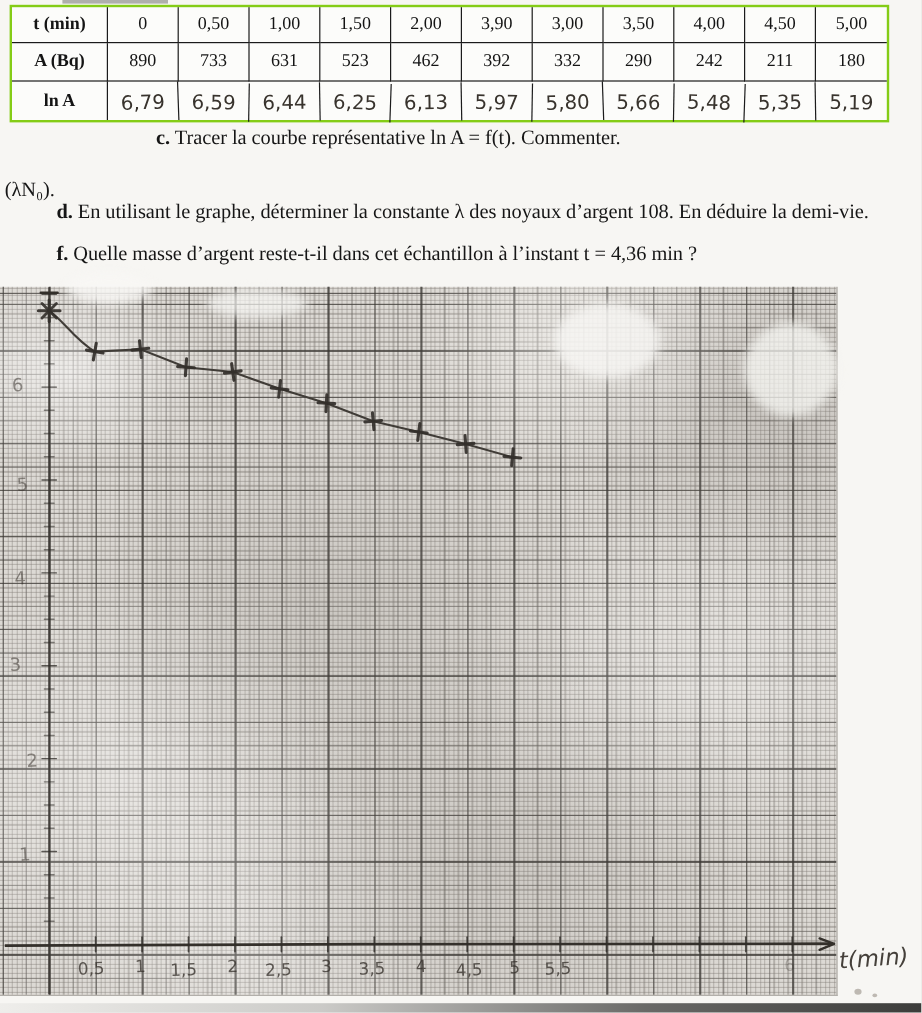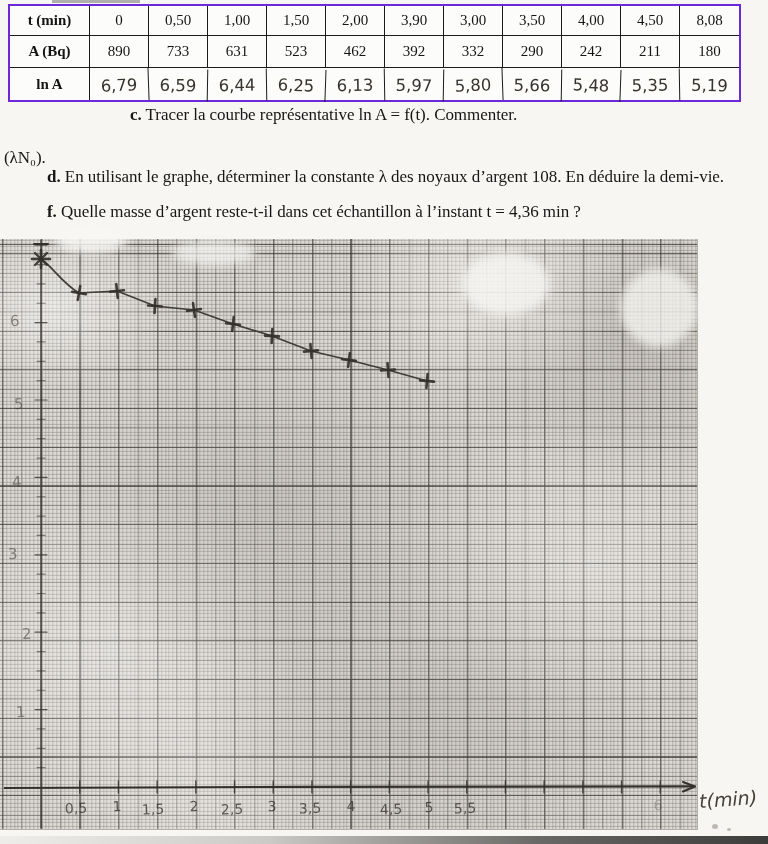--- a/index.html
+++ b/index.html
@@ -3,21 +3,21 @@
 <meta charset="utf-8">
 <style>
   html,body{margin:0;padding:0;background:#e9e8e5;}
   #page{position:relative;width:768px;height:844px;background:#f7f6f3;overflow:hidden;
         font-family:"Liberation Serif",serif;}
 
   
   #data-table{position:absolute;left:8px;top:4px;display:grid;
               grid-template-columns:80px repeat(11,59px);
               grid-template-rows:30px 32px 32px;
-              border:2px solid #6d28d9;background:#fcfcfa;}
+              border:2px solid #84cc16;background:#fcfcfa;}
   .cell{border-right:1.5px solid #1b1b1b;border-bottom:1.5px solid #1b1b1b;
         display:flex;align-items:center;justify-content:center;
         font-size:15px;color:#141414;}
   .cell.lastcol{border-right:none}
   .cell.lastrow{border-bottom:none}
   .cell.hdr{font-weight:bold;}
   .cell.hand{font-family:"DejaVu Sans",sans-serif;font-size:16.5px;color:#38332d;font-weight:500;}
 
   
   .qline{position:absolute;white-space:nowrap;font-size:17px;letter-spacing:-0.05px;color:#161616;}
@@ -86,21 +86,21 @@
       <div class="cell">0</div>
       <div class="cell">0,50</div>
       <div class="cell">1,00</div>
       <div class="cell">1,50</div>
       <div class="cell">2,00</div>
       <div class="cell">3,90</div>
       <div class="cell">3,00</div>
       <div class="cell">3,50</div>
       <div class="cell">4,00</div>
       <div class="cell">4,50</div>
-      <div class="cell lastcol">8,08</div>
+      <div class="cell lastcol">5,00</div>
       <div class="cell hdr">A (Bq)</div>
       <div class="cell">890</div>
       <div class="cell">733</div>
       <div class="cell">631</div>
       <div class="cell">523</div>
       <div class="cell">462</div>
       <div class="cell">392</div>
       <div class="cell">332</div>
       <div class="cell">290</div>
       <div class="cell">242</div>

